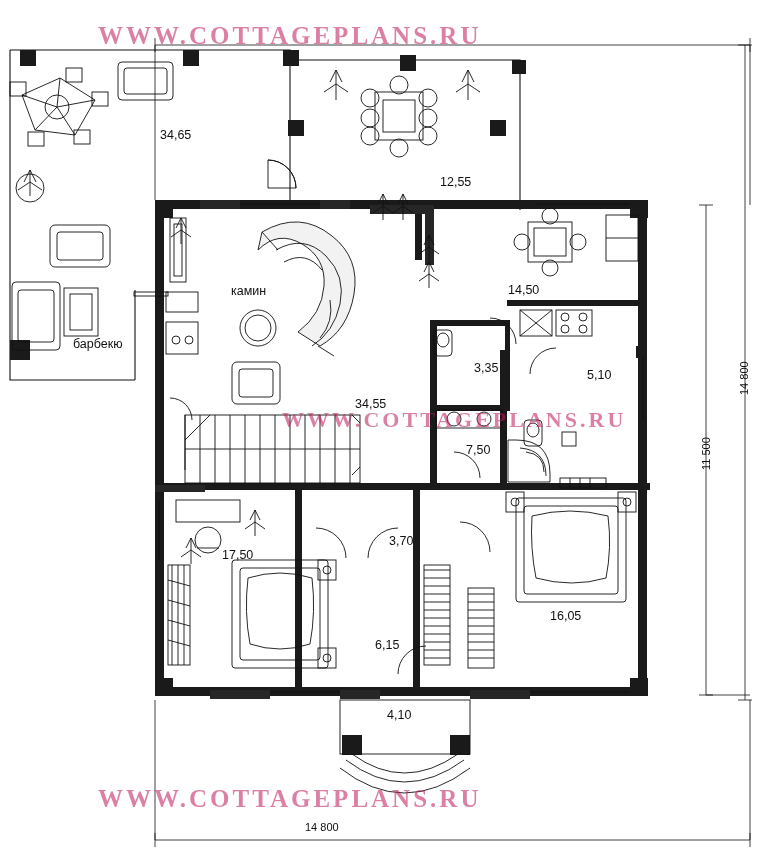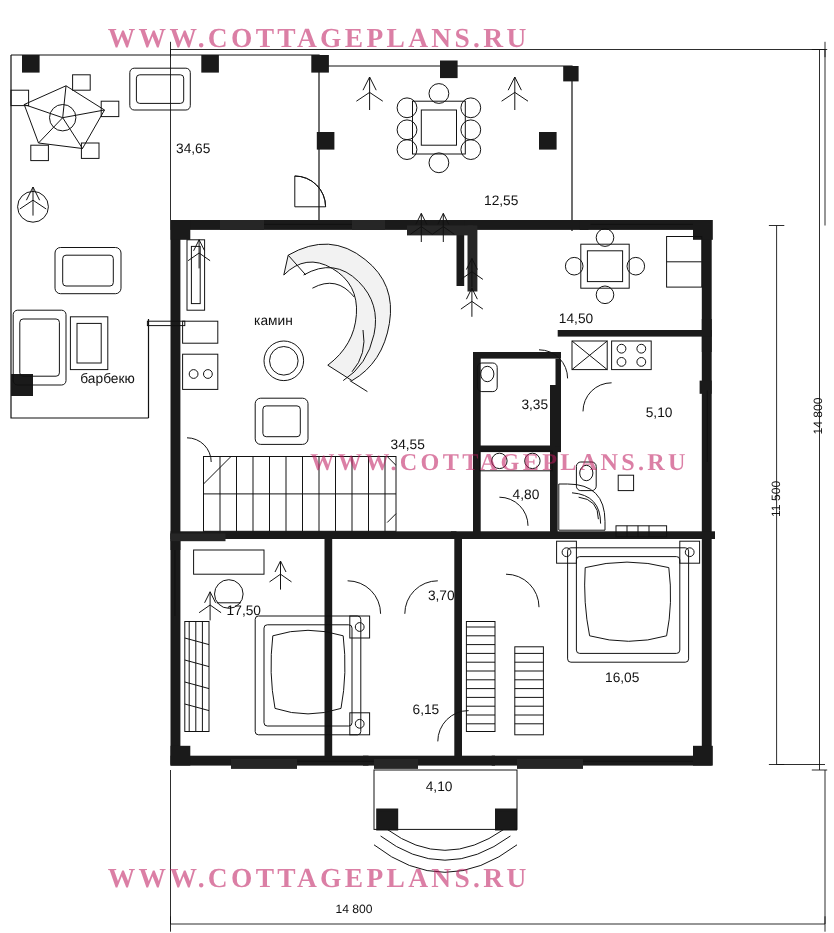--- a/index.html
+++ b/index.html
@@ -379,22 +379,22 @@
 <div class="wm wm-top">WWW.COTTAGEPLANS.RU</div>
 <div class="wm wm-mid">WWW.COTTAGEPLANS.RU</div>
 <div class="wm wm-bot">WWW.COTTAGEPLANS.RU</div>
 
 <div class="lbl area" style="left:128px; top:128px;margin-left:32px;">34,65</div>
 <div class="lbl area" style="left:440px; top:175px;">12,55</div>
 <div class="lbl area" style="left:508px; top:283px;">14,50</div>
 <div class="lbl area" style="left:355px; top:397px;">34,55</div>
 <div class="lbl area" style="left:474px; top:361px;">3,35</div>
 <div class="lbl area" style="left:587px; top:368px;">5,10</div>
-<div class="lbl area" style="left:466px; top:443px;">4,80</div>
-<div class="lbl area" style="left:206px; top:548px;text-align:right;">17,50</div>
+<div class="lbl area" style="left:466px; top:443px;">7,50</div>
+<div class="lbl area" style="left:222px; top:548px;text-align:right;">17,50</div>
 <div class="lbl area" style="left:550px; top:609px;">16,05</div>
 <div class="lbl area" style="left:389px; top:534px;">3,70</div>
 <div class="lbl area" style="left:375px; top:595px;margin-top:43px;">6,15</div>
 <div class="lbl area" style="left:387px; top:708px;">4,10</div>
 
 <div class="lbl named" style="left:214px; top:284px;">камин</div>
 <div class="lbl named" style="left:56px; top:337px;">барбекю</div>
 
 <div class="lbl dim" style="left:305px; top:821px;">14 800</div>
 <div class="lbl dim dim-v" style="left:738px; top:395px;">14 800</div>

